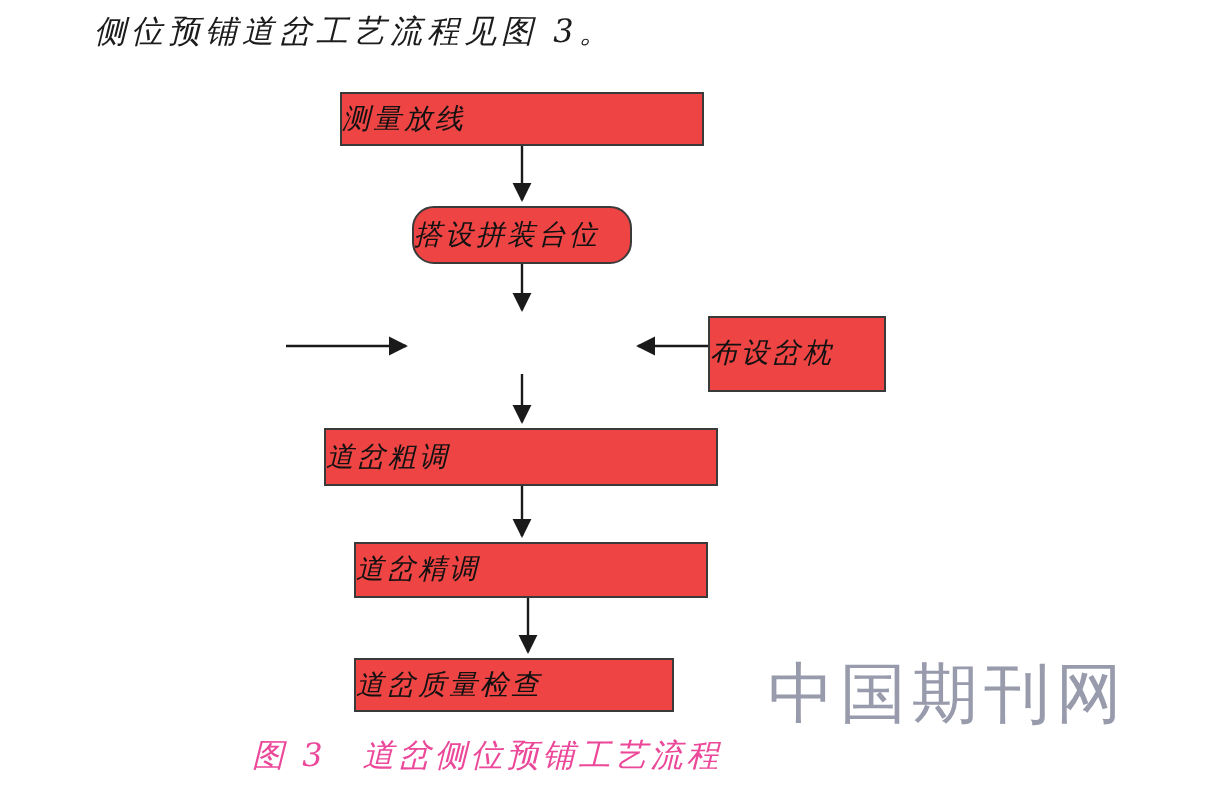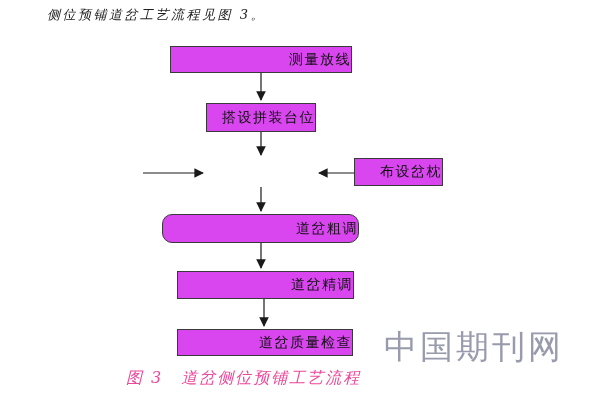--- a/index.html
+++ b/index.html
@@ -13,53 +13,54 @@
     height: 405px;
     background: #ffffff;
     overflow: hidden;
     font-family: "DejaVu Serif", "Liberation Serif", serif;
   }
   .intro {
     position: absolute;
     left: 47px;
     top: 6px;
     margin: 0;
-    font-size: 13px;
+    font-size: 16px;
     font-style: italic;
     letter-spacing: 2.5px;
     color: #1c1c1c;
     white-space: nowrap;
   }
   .arrows {
     position: absolute;
     left: 0;
     top: 0;
     pointer-events: none;
   }
   .fbox {
     position: absolute;
     box-sizing: border-box;
     border: 1px solid #3a3a3a;
-    background: #d946ef;
+    background: #ef4444;
     display: flex;
     align-items: center;
-    justify-content: flex-end;
+    justify-content: flex-start;
     font-size: 14px;
     letter-spacing: 1.5px;
     color: #111111;
     white-space: nowrap;
+    font-style: italic;
   }
   .box-measure   { left: 170px; top: 46px;  width: 182px; height: 27px; }
-  .box-platform  { left: 206px; top: 103px; width: 110px; height: 29px; }
+  .box-platform  { left: 206px; top: 103px; width: 110px; height: 29px; border-radius: 11px; }
   .box-assembly  { left: 206px; top: 158px; width: 110px; height: 29px; }
   .box-transport { left: 33px;  top: 159px; width: 110px; height: 28px; }
-  .box-sleepers  { left: 354px; top: 158px; width: 89px;  height: 28px; }
-  .box-rough     { left: 162px; top: 214px; width: 197px; height: 29px; border-radius: 10px; }
+  .box-sleepers  { left: 354px; top: 158px; width: 89px;  height: 38px; }
+  .box-rough     { left: 162px; top: 214px; width: 197px; height: 29px; }
   .box-fine      { left: 177px; top: 271px; width: 177px; height: 28px; }
-  .box-inspect   { left: 177px; top: 329px; width: 176px; height: 27px; padding-left: 32px; }
+  .box-inspect   { left: 177px; top: 329px; width: 160px; height: 27px; }
   .caption {
     position: absolute;
     left: 126px;
     top: 368px;
     margin: 0;
     font-size: 16px;
     font-style: italic;
     letter-spacing: 2px;
     color: #ec4899;
     white-space: nowrap;

